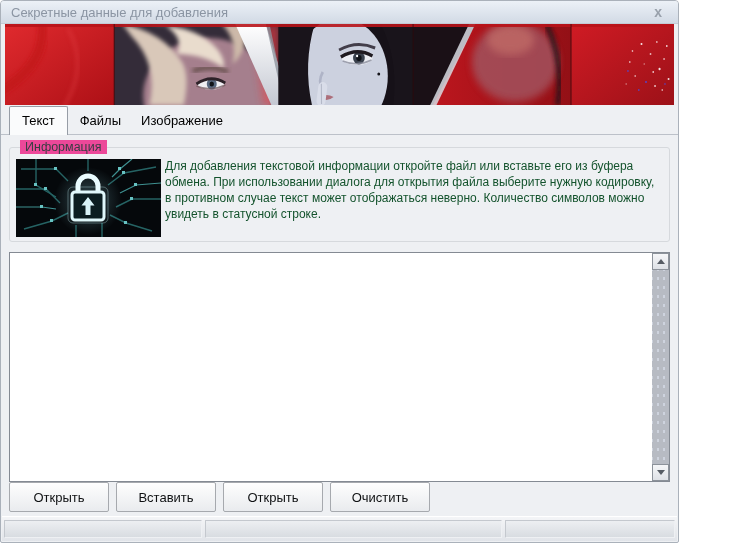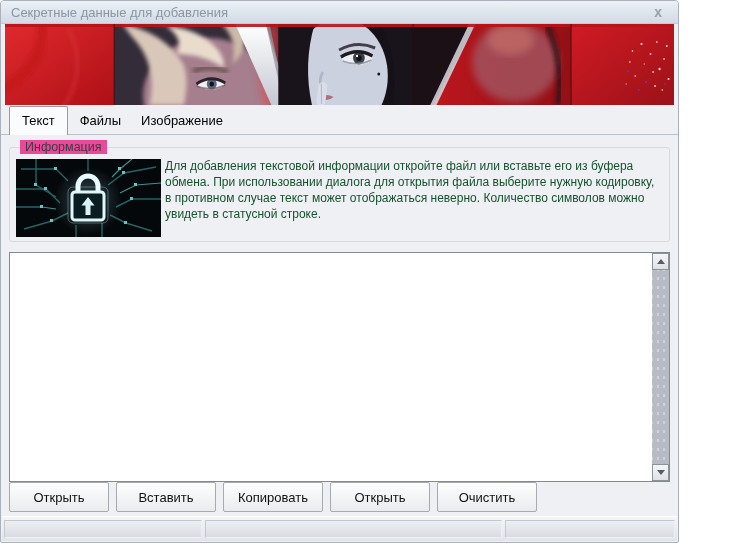--- a/index.html
+++ b/index.html
@@ -248,21 +248,20 @@
         <div class="track"></div>
         <div class="sbtn">
           <span class="tri-down"></span>
         </div>
       </div>
     </div>
 
     <div class="btnrow">
       <div class="btn">Открыть</div>
       <div class="btn">Вставить</div>
-      <div class="btn">Копировать</div>
       <div class="btn">Открыть</div>
       <div class="btn">Очистить</div>
     </div>
   </div>
 
   <div class="statusbar">
     <div class="spanel p1"></div>
     <div class="spanel p2"></div>
     <div class="spanel p3"></div>
   </div>

